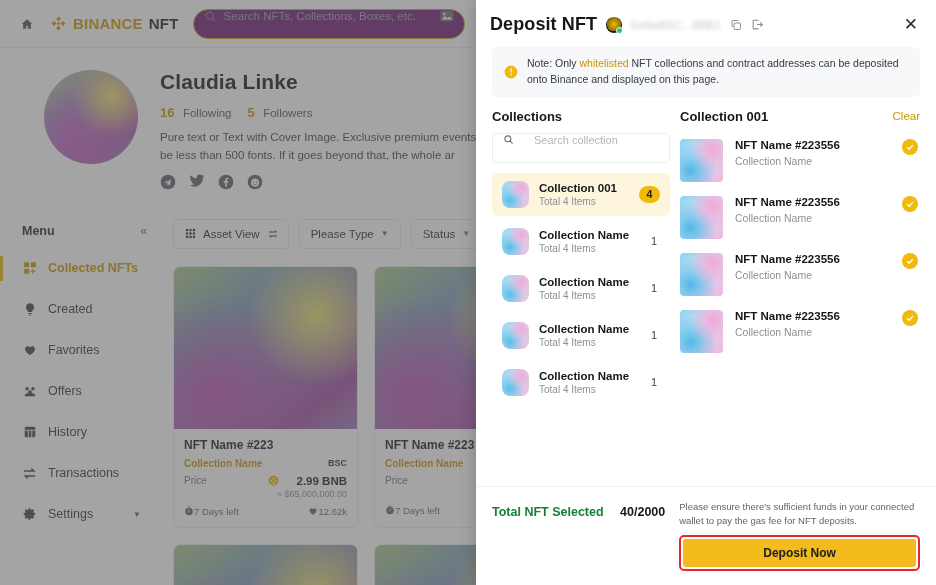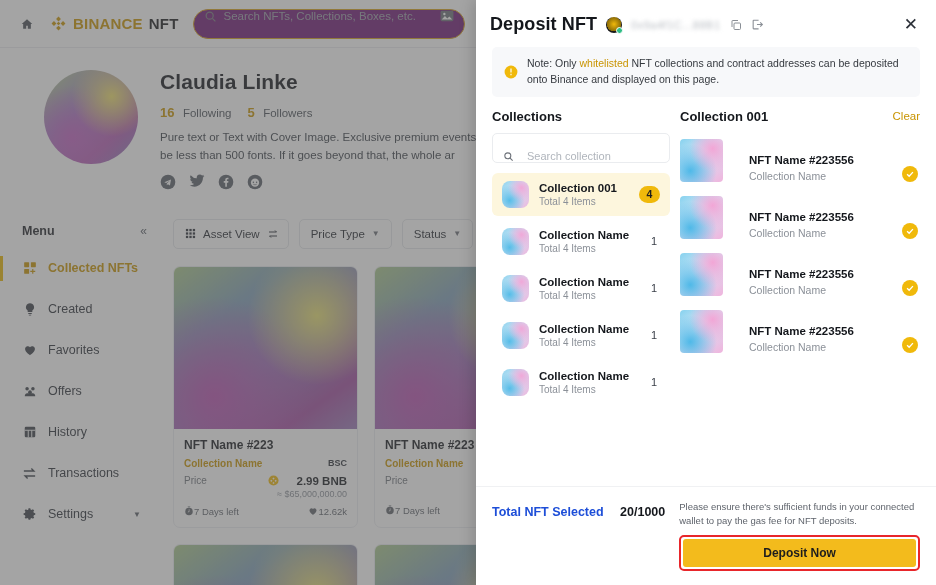--- a/index.html
+++ b/index.html
@@ -139,21 +139,21 @@
   .panel-body { flex: 1; display: flex; min-height: 0; padding: 12px 16px 0 16px; gap: 10px; }
   .col-left { width: 178px; flex: none; display: flex; flex-direction: column; min-height: 0; }
   .col-right { flex: 1; display: flex; flex-direction: column; min-height: 0; }
 
   .sec-title { font-size: 13px; font-weight: bold; color: #14171c; margin-bottom: 9px; }
   .sec-head { display: flex; align-items: center; justify-content: space-between; margin-bottom: 9px; }
   .clear-btn { font-size: 11.5px; color: #c99400; cursor: pointer; }
 
   .coll-search {
     height: 30px; border: 1px solid #eaecef; border-radius: 5px;
-    display: flex; align-items: flex-end; gap: 13px; padding: 0 10px; margin-bottom: 10px;
+    display: flex; align-items: flex-start; gap: 20px; padding: 0 10px; margin-bottom: 10px;
   }
   .coll-search .ph2 { font-size: 11px; color: #b0b5bc; }
 
   .coll-list { overflow: hidden; flex: 1; }
   .coll-item {
     display: flex; align-items: center; gap: 10px; padding: 8px 10px;
     border-radius: 6px; margin-bottom: 4px; cursor: pointer;
   }
   .coll-item.sel { background: #fdf6dd; }
   .coll-thumb {
@@ -167,39 +167,39 @@
   .coll-name { font-size: 11.5px; font-weight: bold; color: #14171c; }
   .coll-sub { font-size: 10px; color: #8b9098; margin-top: 2px; }
   .coll-count { font-size: 11px; color: #3c414a; padding-right: 3px; }
   .coll-badge {
     min-width: 21px; height: 17px; border-radius: 9px; background: #f0b90b;
     color: #1d1d1d; font-size: 10.5px; font-weight: bold;
     display: flex; align-items: center; justify-content: center; padding: 0 6px;
   }
 
   .nft-list { overflow: hidden; flex: 1; }
-  .nft-item { display: flex; align-items: flex-end; gap: 26px; padding: 6px 0 8px; cursor: pointer; }
+  .nft-item { display: flex; align-items: flex-start; gap: 12px; padding: 6px 0 8px; cursor: pointer; }
   .nft-thumb {
     width: 43px; height: 43px; border-radius: 4px; flex: none;
     background:
       radial-gradient(circle at 76% 22%, #f2a6d6 0%, rgba(242,166,214,0) 50%),
       radial-gradient(circle at 24% 74%, #4fb9e8 0%, rgba(79,185,232,0) 58%),
       linear-gradient(140deg,#86d2ef 0%,#d4e6f6 42%,#f0b4dd 100%);
   }
   .nft-meta { flex: 1; min-width: 0; }
   .nft-name { font-size: 11.5px; font-weight: bold; color: #14171c; }
   .nft-sub { font-size: 10.5px; color: #8b9098; margin-top: 4px; }
   .check {
     width: 16px; height: 16px; border-radius: 50%; background: #f0b90b;
     display: flex; align-items: center; justify-content: center; flex: none; margin-right: 2px;
   }
 
   .panel-foot { border-top: 1px solid #f0f1f3; padding: 13px 16px 14px; display: flex; gap: 14px; }
   .foot-left { padding-top: 2px; white-space: nowrap; }
-  .tot-lbl { font-size: 12.5px; font-weight: bold; color: #1d4ed8; }
+  .tot-lbl { font-size: 12.5px; font-weight: bold; color: #15803d; }
   .tot-val { font-size: 12.5px; font-weight: bold; color: #14171c; margin-left: 12px; }
   .foot-right { flex: 1; }
   .foot-note { font-size: 9.5px; color: #5f646c; line-height: 1.5; }
   .dep-wrap { border: 2px solid #e8262b; border-radius: 5px; padding: 2px; margin-top: 7px; }
   .dep-btn {
     width: 100%; height: 28px; background: #f3bb1c; border: none; border-radius: 3px;
     font-size: 12px; font-weight: bold; color: #1d1d1d; cursor: pointer;
     font-family: "Liberation Sans", sans-serif;
   }
 </style>
@@ -379,21 +379,21 @@
                 </svg>
               </span>
             <span>Asset View</span>
             <span class="gico">
                 <svg width="12" height="12" viewBox="0 0 24 24" fill="none" stroke="currentColor" stroke-width="2">
                   <path d="M4 8h15l-3-3M20 16H5l3 3"></path>
                 </svg>
               </span>
           </div>
           <div class="tb-chip">
-            <span>Price Type</span>
+            <span>Please Type</span>
             <span class="caret">▼</span>
           </div>
           <div class="tb-chip">
             <span>Status</span>
             <span class="caret">▼</span>
           </div>
         </div>
 
         <div class="grid">
           <div class="card">
@@ -616,21 +616,21 @@
                 </svg>
               </span>
           </div>
         </div>
       </div>
     </div>
 
     <div class="panel-foot">
       <div class="foot-left">
         <span class="tot-lbl">Total NFT Selected</span>
-        <span class="tot-val">20/1000</span>
+        <span class="tot-val">40/2000</span>
       </div>
       <div class="foot-right">
         <div class="foot-note">Please ensure there's sufficient funds in your connected wallet to pay the gas fee for NFT deposits.</div>
         <div class="dep-wrap">
           <button class="dep-btn">Deposit Now</button>
         </div>
       </div>
     </div>
   </div>
 </div>

